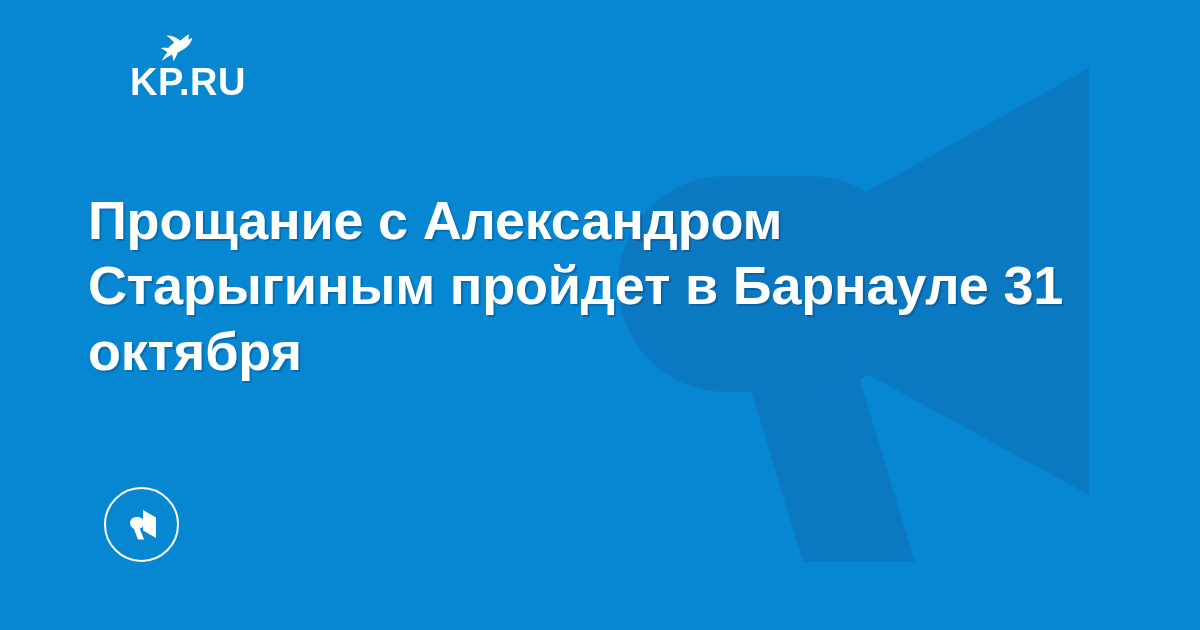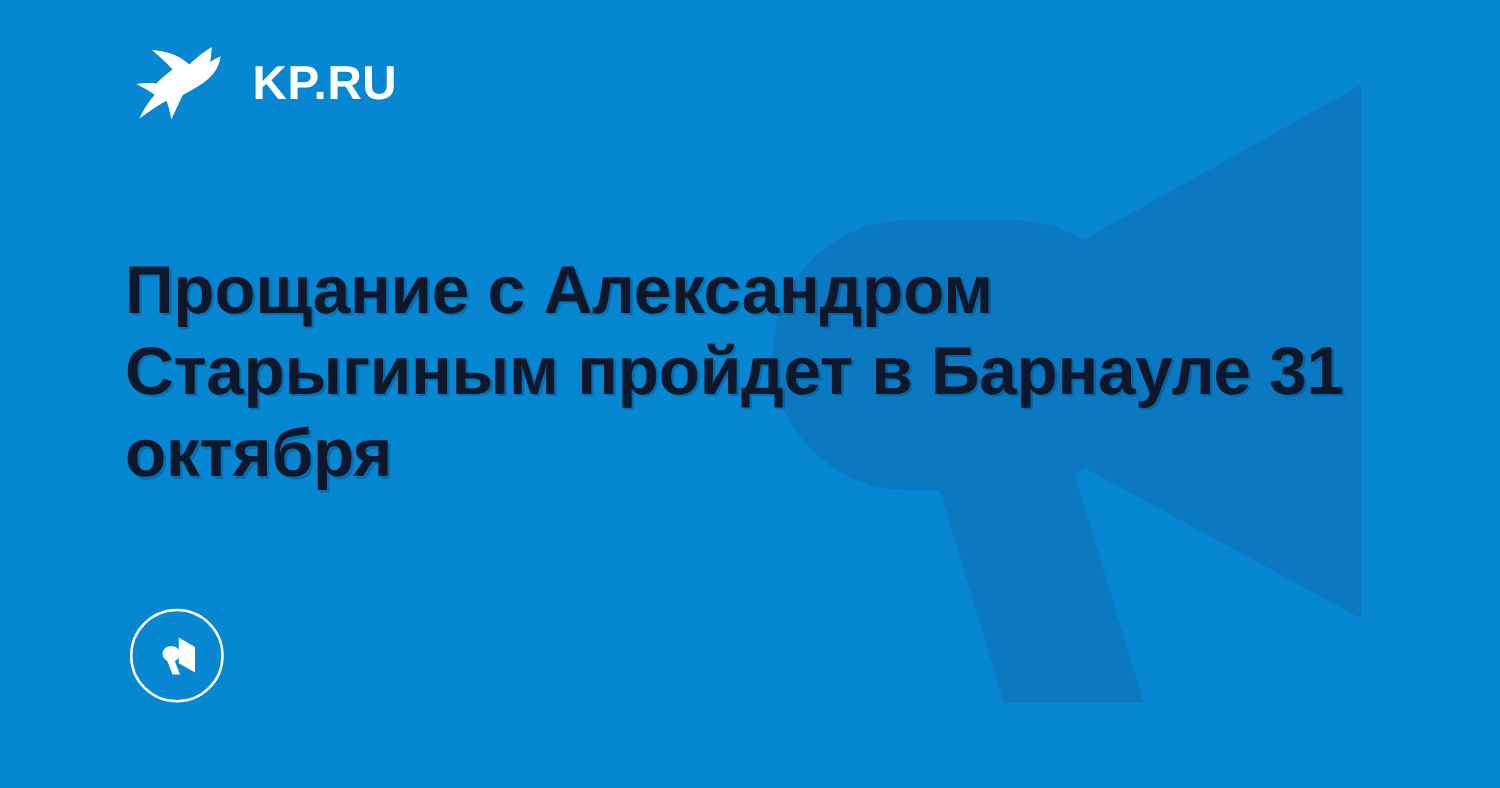--- a/index.html
+++ b/index.html
@@ -31,20 +31,21 @@
   }
 
   
   .brand {
     position: absolute;
     left: 106px;
     top: 33px;
     display: flex;
     align-items: center;
     height: 68px;
+    flex-direction: column;
   }
   .brand-mark {
     width: 72px;
     height: 64px;
     display: block;
   }
   .brand-name {
     margin-left: 24px;
     color: #ffffff;
     font-size: 38px;
@@ -53,22 +54,22 @@
     line-height: 1;
     white-space: nowrap;
   }
 
   
   .headline {
     position: absolute;
     left: 88px;
     top: 188px;
     width: 1000px;
-    margin: 12px;
-    color: #0f172a;
+    margin: 0;
+    color: #ffffff;
     font-size: 54px;
     font-weight: 700;
     line-height: 1.21;
     letter-spacing: -0.2px;
     text-shadow: 2px 2px 0 rgba(0, 54, 92, 0.30);
   }
 
   
   .badge {
     position: absolute;

